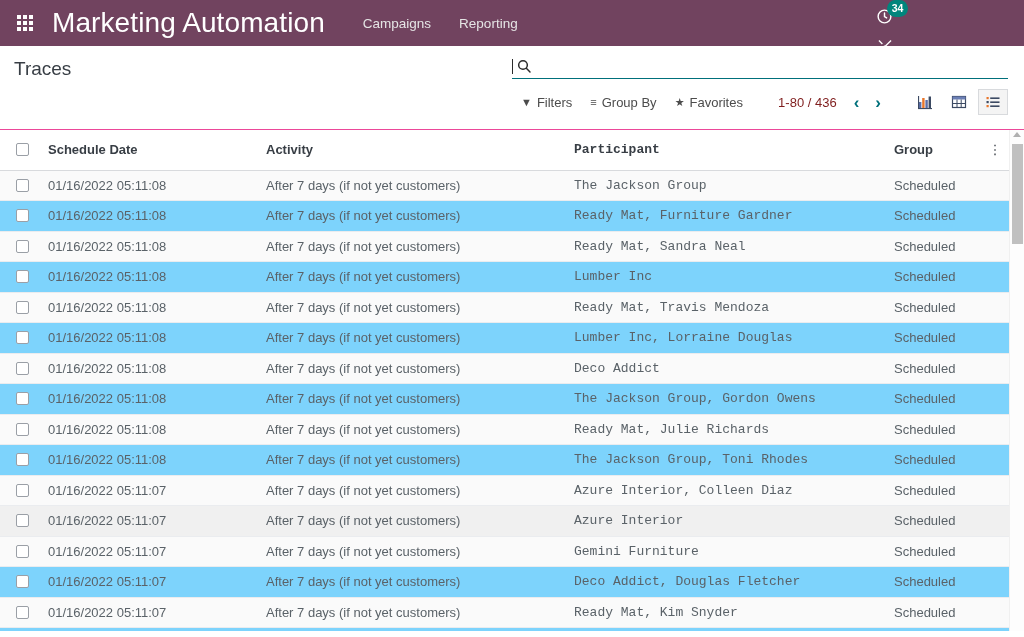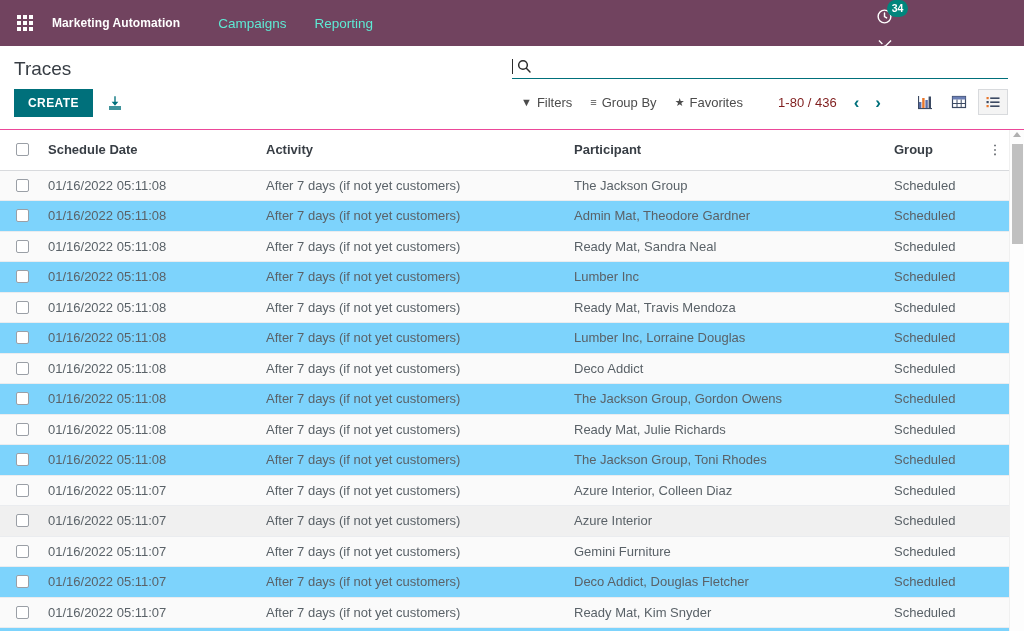--- a/index.html
+++ b/index.html
@@ -32,31 +32,31 @@
   }
   .apps-grid .g {
     display: grid;
     grid-template-columns: repeat(3, 4px);
     grid-template-rows: repeat(3, 4px);
     gap: 2px;
   }
   .apps-grid .g i { background: #ffffff; display: block; width: 4px; height: 4px; }
 
   .brand {
-    font-size: 12px;
-    font-weight: bold;
+    font-size: 28px;
+    font-weight: normal;
     color: #ffffff;
     margin-left: 10px;
     margin-right: 24px;
     letter-spacing: .1px;
     white-space: nowrap;
   }
   .menu-item {
     font-size: 13.5px;
-    color: #5eead4;
+    color: #e5e5e5;
     padding: 6px 14px;
     cursor: pointer;
     white-space: nowrap;
   }
 
   .nav-right {
     margin-left: auto;
     display: flex;
     align-items: center;
     gap: 0px;
@@ -240,21 +240,21 @@
     height: 30.5px;
     color: #5a6268;
     border-bottom: 1px solid #eaecef;
     vertical-align: middle;
   }
   tbody tr.odd td { background: #fafafa; }
   tbody tr.hovered td { background: #f0f0f0; }
   .col-check { width: 40px; padding-left: 16px !important; padding-right: 0 !important; }
   .col-date  { width: 218px; }
   .col-activity { width: 308px; }
-  .col-participant { width: 320px; }
+  .col-participant { width: 320px; font-family: Liberation Mono, monospace; }
   .col-state { width: 95px; }
   .col-optional { width: 28px; text-align: center !important; padding: 0 !important; }
 
   input[type=checkbox].o-cb {
     appearance: none;
     -webkit-appearance: none;
     width: 13px; height: 13px;
     border: 1px solid #9a9fa6;
     border-radius: 2px;
     background: #fff;
@@ -359,29 +359,20 @@
       <div class="avatar"></div>
       <span class="user-name">Mitchell Admin</span>
     </div>
   </div>
 </div>
 
 <div class="control-panel">
 
   <div class="cp-left">
     <div class="page-title">Traces</div>
-    <div class="cp-buttons">
-      <button class="btn-create">CREATE</button>
-      <button class="icon-btn">
-        <svg width="16" height="16" viewBox="0 0 24 24" fill="#00707B">
-            <path d="M11 2h2v8h4l-5 6-5-6h4V2z"></path>
-            <path d="M3 17h18v2H3zM3 20h18v2H3z"></path>
-          </svg>
-      </button>
-    </div>
   </div>
 
   <div class="cp-right">
     <div class="search-wrap">
       <span class="search-caret"></span>
       <button class="search-icon-btn">
         <svg width="16" height="16" viewBox="0 0 24 24" fill="none" stroke="#2b2b2b" stroke-width="2.2">
             <circle cx="10.5" cy="10.5" r="6.5"></circle>
             <path d="M15.5 15.5L21 21" stroke-linecap="round"></path>
           </svg>
@@ -467,21 +458,21 @@
           <td class="col-participant">The Jackson Group</td>
           <td class="col-state">Scheduled</td>
           <td class="col-optional"></td>
         </tr>
         <tr>
           <td class="col-check">
             <input type="checkbox" class="o-cb" style="">
           </td>
           <td class="col-date">01/16/2022 05:11:08</td>
           <td class="col-activity">After 7 days (if not yet customers)</td>
-          <td class="col-participant">Admin Mat, Theodore Gardner</td>
+          <td class="col-participant">Ready Mat, Furniture Gardner</td>
           <td class="col-state">Scheduled</td>
           <td class="col-optional"></td>
         </tr>
         <tr class="odd">
           <td class="col-check">
             <input type="checkbox" class="o-cb" style="">
           </td>
           <td class="col-date">01/16/2022 05:11:08</td>
           <td class="col-activity">After 7 days (if not yet customers)</td>
           <td class="col-participant">Ready Mat, Sandra Neal</td>

